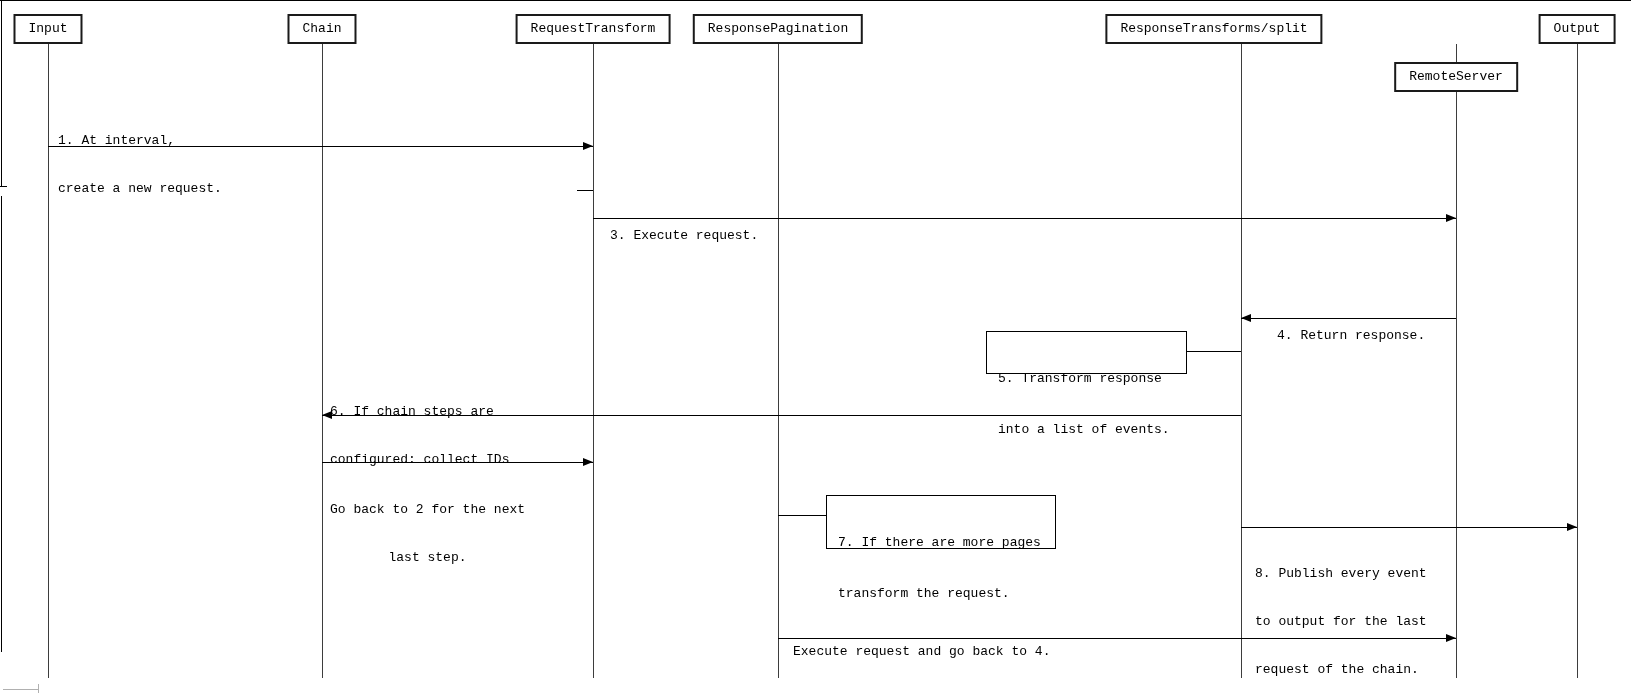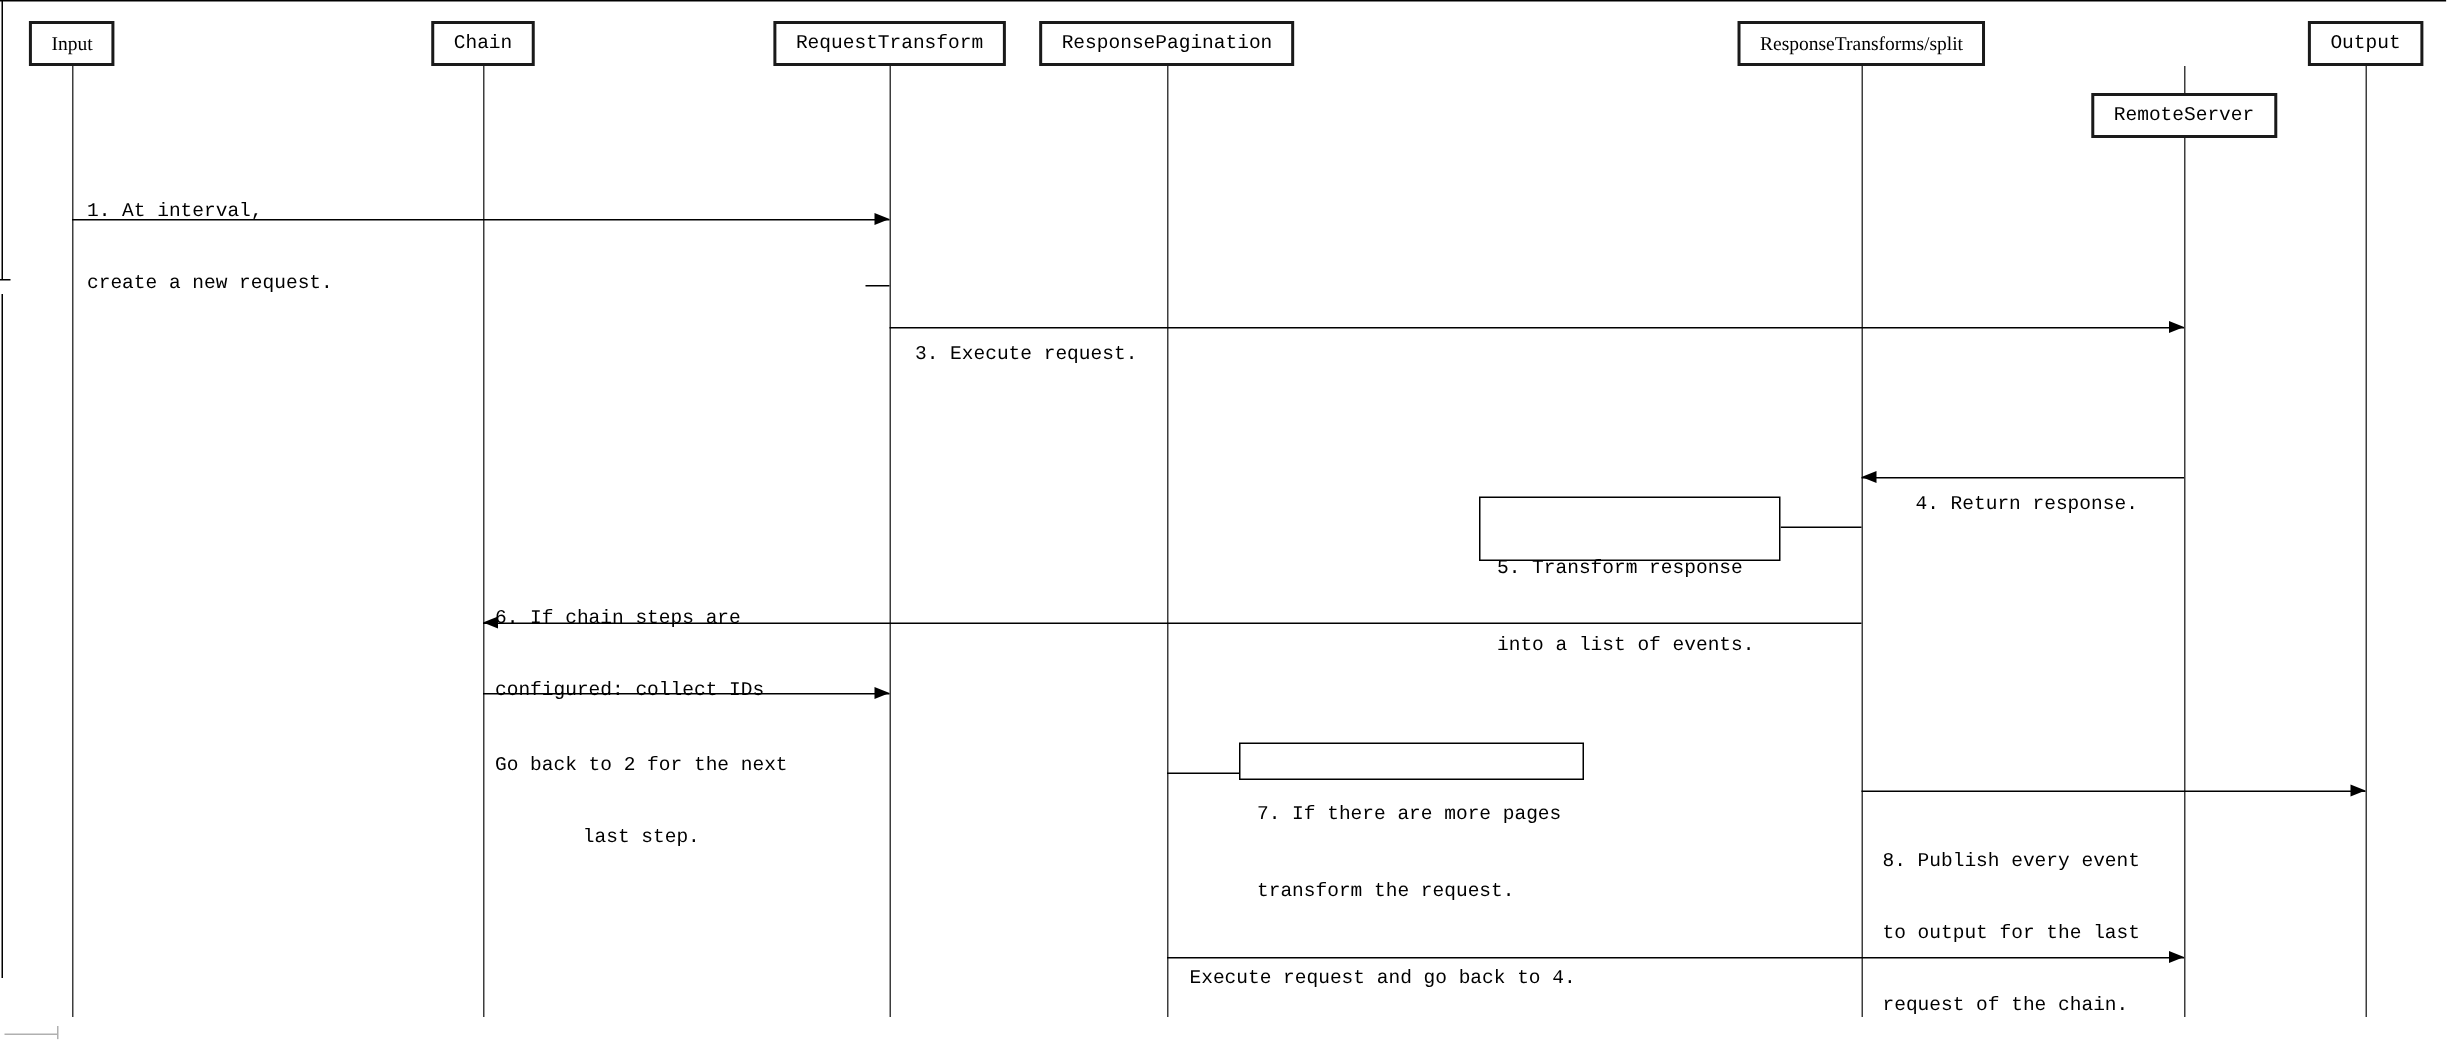--- a/index.html
+++ b/index.html
@@ -107,25 +107,25 @@
   <div class="artifact" style="left:38px; top:684px; width:1px; height:9px;"></div>
 
   <div class="lifeline" style="left:48px;"></div>
   <div class="lifeline" style="left:322px;"></div>
   <div class="lifeline" style="left:593px;"></div>
   <div class="lifeline" style="left:778px;"></div>
   <div class="lifeline" style="left:1241px;"></div>
   <div class="lifeline" style="left:1456px;"></div>
   <div class="lifeline" style="left:1577px;"></div>
 
-  <div class="participant" style="left:48px;font-family:Liberation Serif, serif;">Input</div>
+  <div class="participant" style="left:48px;">Input</div>
   <div class="participant" style="left:322px;">Chain</div>
   <div class="participant" style="left:593px;">RequestTransform</div>
   <div class="participant" style="left:778px;">ResponsePagination</div>
-  <div class="participant" style="left:1241px;font-family:Liberation Serif, serif;">ResponseTransforms/split</div>
+  <div class="participant" style="left:1214px;">ResponseTransforms/split</div>
   <div class="participant" style="left:1456px;margin-top:48px;">RemoteServer</div>
   <div class="participant" style="left:1577px;">Output</div>
 
   <div class="msg-label" style="left:58px; top:101px;">
     <div>1. At interval,</div>
     <div>create a new request.</div>
   </div>
   <div class="msg-line" style="left:48px; top:146px; width:545px;">
     <span class="head-right"></span>
   </div>
@@ -161,21 +161,21 @@
   </div>
 
   <div class="msg-line" style="left:322px; top:462px; width:271px;">
     <span class="head-right"></span>
   </div>
   <div class="msg-label" style="left:330px; top:470px;text-align:center;">
     <div>Go back to 2 for the next</div>
     <div>last step.</div>
   </div>
 
-  <div class="note" style="left:826px; top:495px; width:230px; height:25px;">
+  <div class="note" style="left:826px; top:495px; width:230px; height:54px;">
     <div>7. If there are more pages</div>
     <div>transform the request.</div>
   </div>
   <div class="connector" style="left:778px; top:515px; width:48px;"></div>
 
   <div class="msg-line" style="left:1241px; top:527px; width:336px;">
     <span class="head-right"></span>
   </div>
   <div class="msg-label" style="left:1255px; top:534px;">
     <div>8. Publish every event</div>

